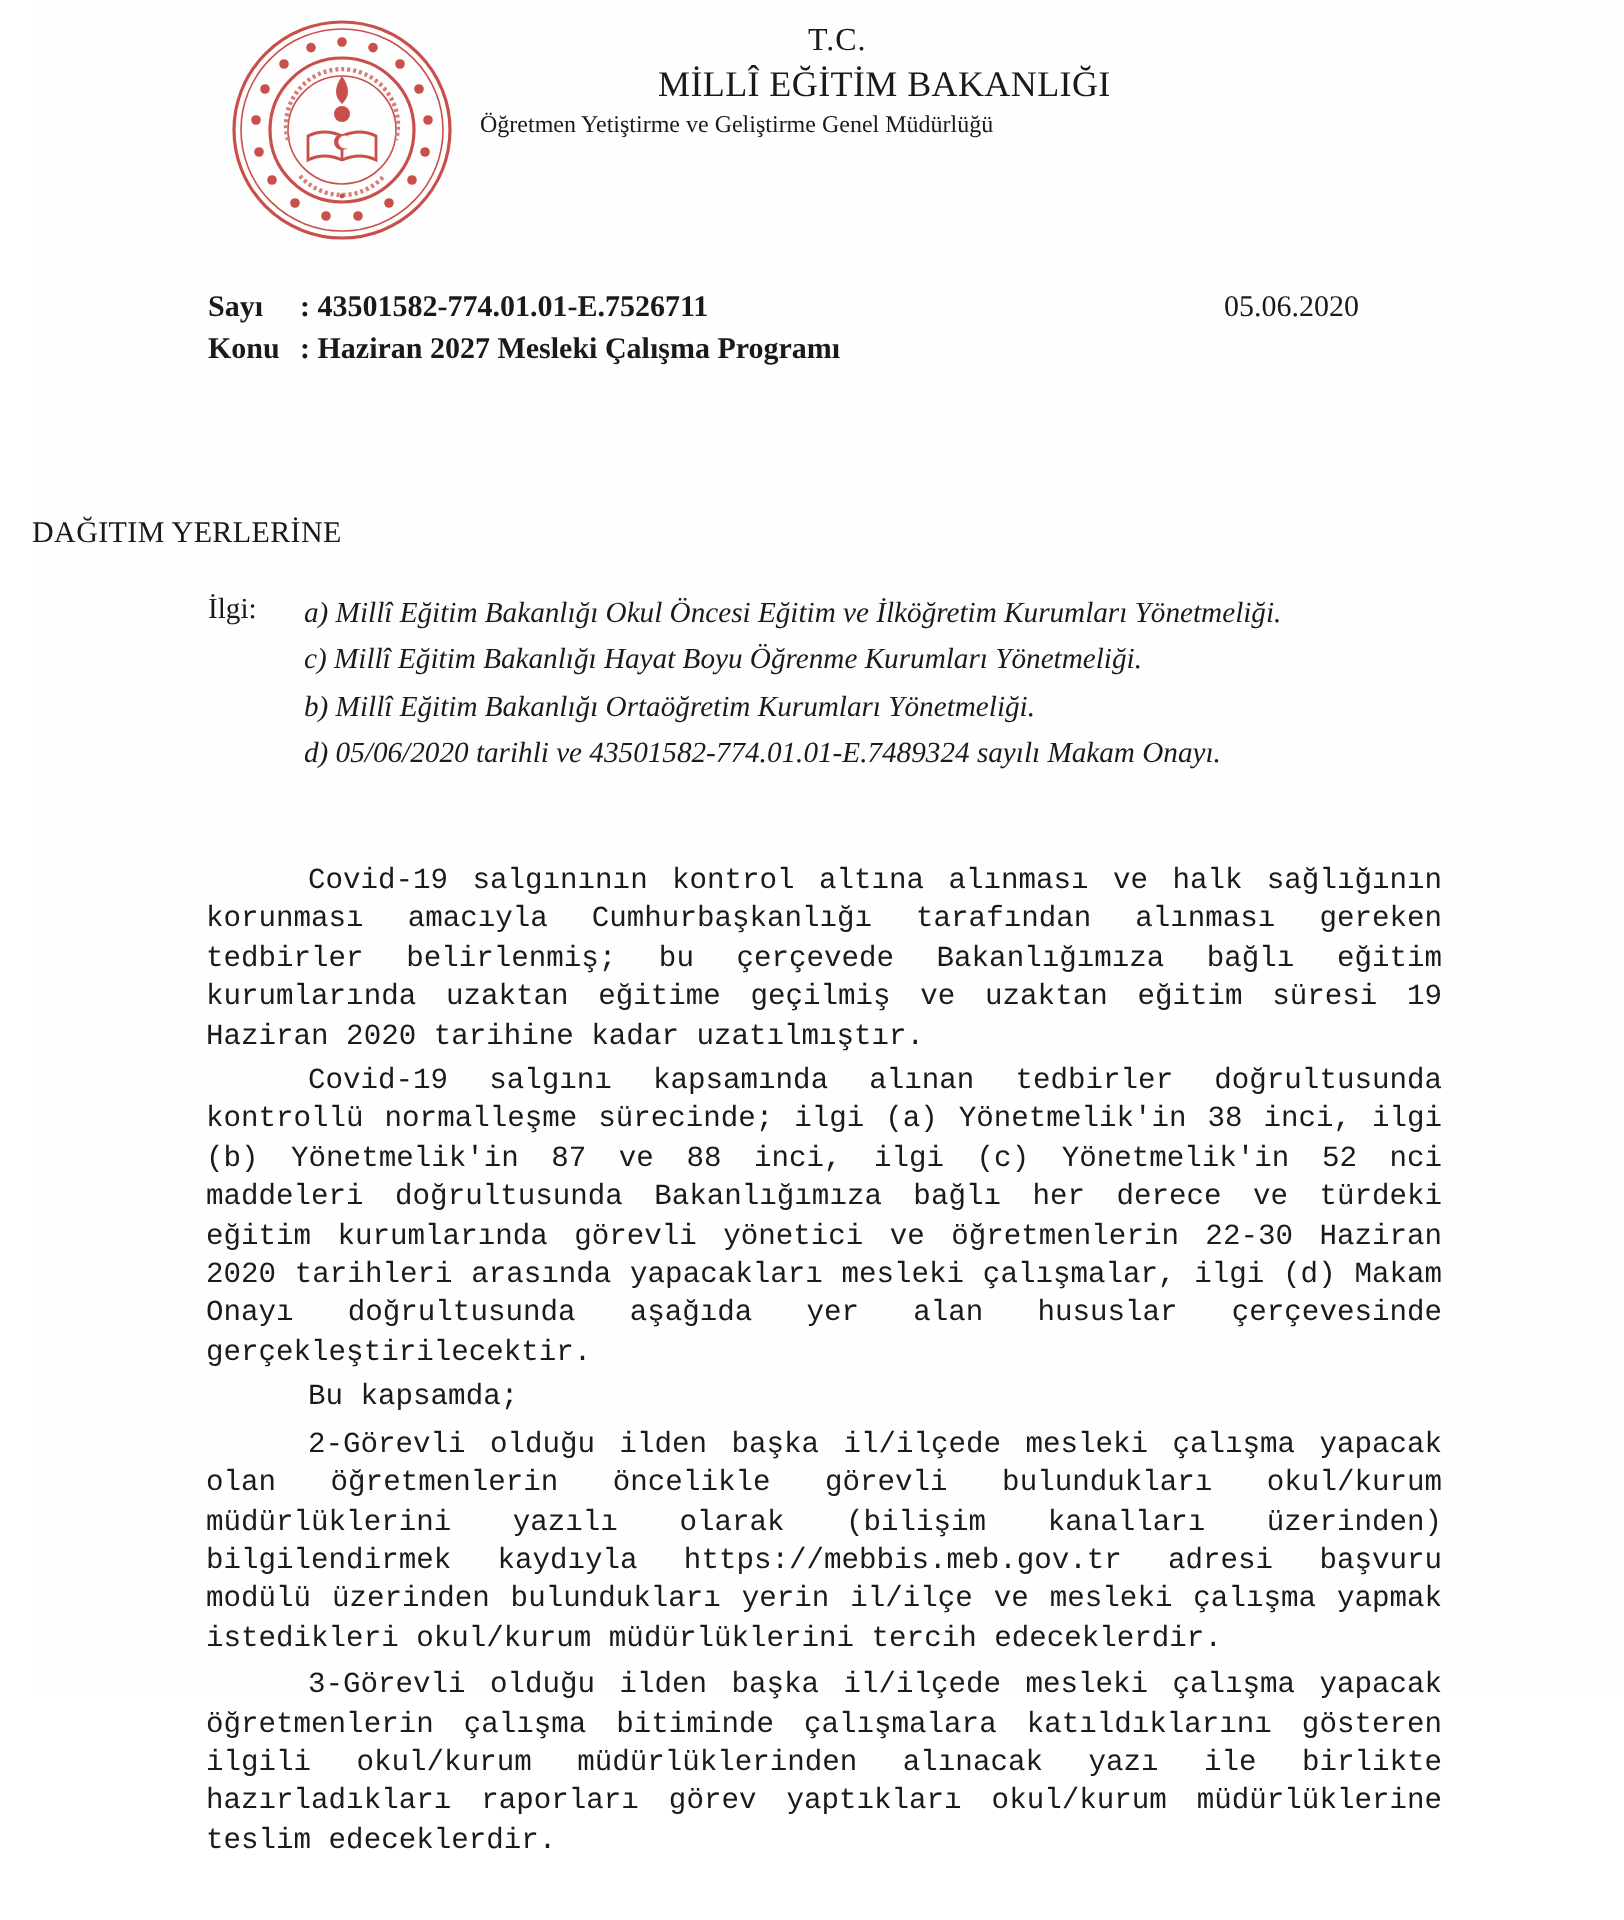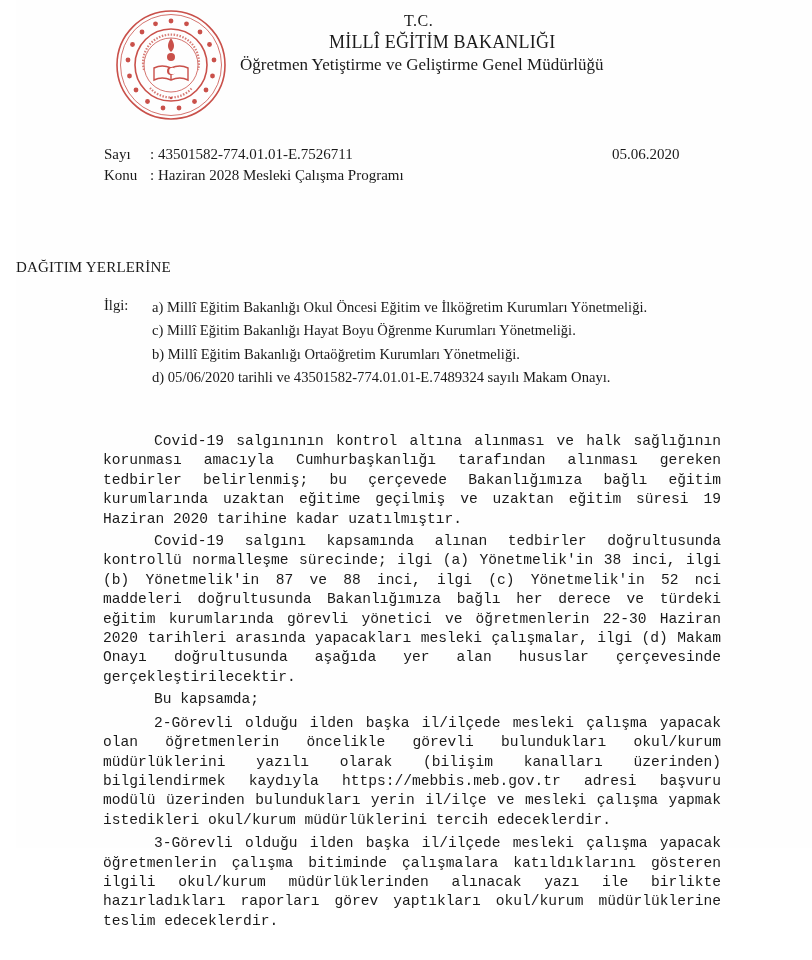--- a/index.html
+++ b/index.html
@@ -48,29 +48,30 @@
       position: absolute;
       left: 313px;
       top: 22px;
       font-size: 18px;
       letter-spacing: 0.2px;
     }
     .header .dept {
       position: absolute;
       left: 224px;
       top: 45px;
-      font-size: 17px;
+      font-size: 12px;
       white-space: nowrap;
     }
     
     .ref {
       position: absolute;
       left: 88px;
       font-size: 15px;
       white-space: nowrap;
+      font-weight: bold;
     }
     .ref .lbl { display: inline-block; width: 46px; }
     .ref-sayi { top: 146px; }
     .ref-konu { top: 167px; }
     .date {
       position: absolute;
       left: 596px;
       top: 146px;
       font-size: 15px;
       text-align: right;
@@ -96,20 +97,21 @@
       top: 0;
     }
     .ilgi ul {
       list-style: none;
       margin: 0;
       padding: 0;
       position: absolute;
       left: 48px;
       top: 0;
       white-space: nowrap;
+      font-style: italic;
     }
     .ilgi li {
       height: 23.4px;
       line-height: 20px;
     }
     
     .body {
       position: absolute;
       left: 87px;
       width: 618px;
@@ -186,21 +188,21 @@
   <div class="header">
     <div class="tc">T.C.</div>
     <div class="ministry">MİLLÎ EĞİTİM BAKANLIĞI</div>
     <div class="dept">Öğretmen Yetiştirme ve Geliştirme Genel Müdürlüğü</div>
   </div>
 
   <div class="ref ref-sayi">
     <span class="lbl">Sayı</span><span>: 43501582-774.01.01-E.7526711</span>
   </div>
   <div class="ref ref-konu">
-    <span class="lbl">Konu</span><span>: Haziran 2028 Mesleki Çalışma Programı</span>
+    <span class="lbl">Konu</span><span>: Haziran 2027 Mesleki Çalışma Programı</span>
   </div>
   <div class="date">05.06.2020</div>
 
   <div class="distribution">DAĞITIM YERLERİNE</div>
 
   <div class="ilgi">
     <span class="ilgi-label">İlgi:</span>
     <ul>
       <li>a) Millî Eğitim Bakanlığı Okul Öncesi Eğitim ve İlköğretim Kurumları Yönetmeliği.</li>
       <li>c) Millî Eğitim Bakanlığı Hayat Boyu Öğrenme Kurumları Yönetmeliği.</li>

